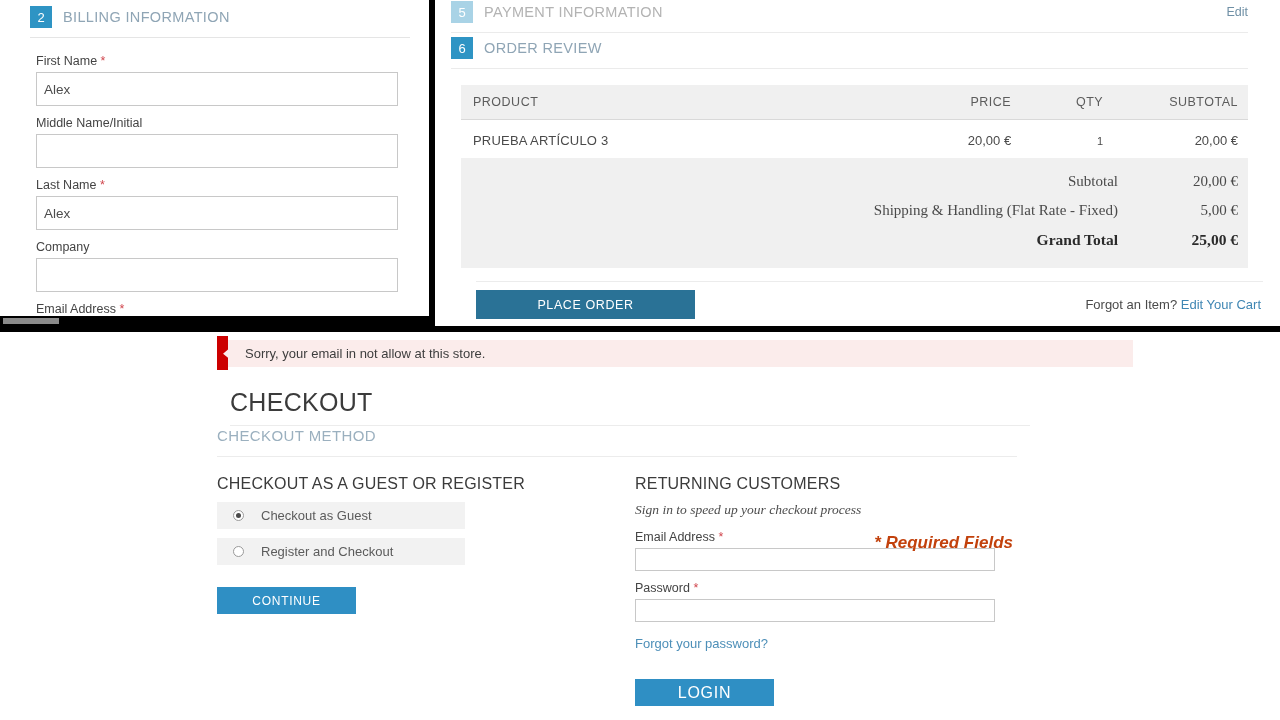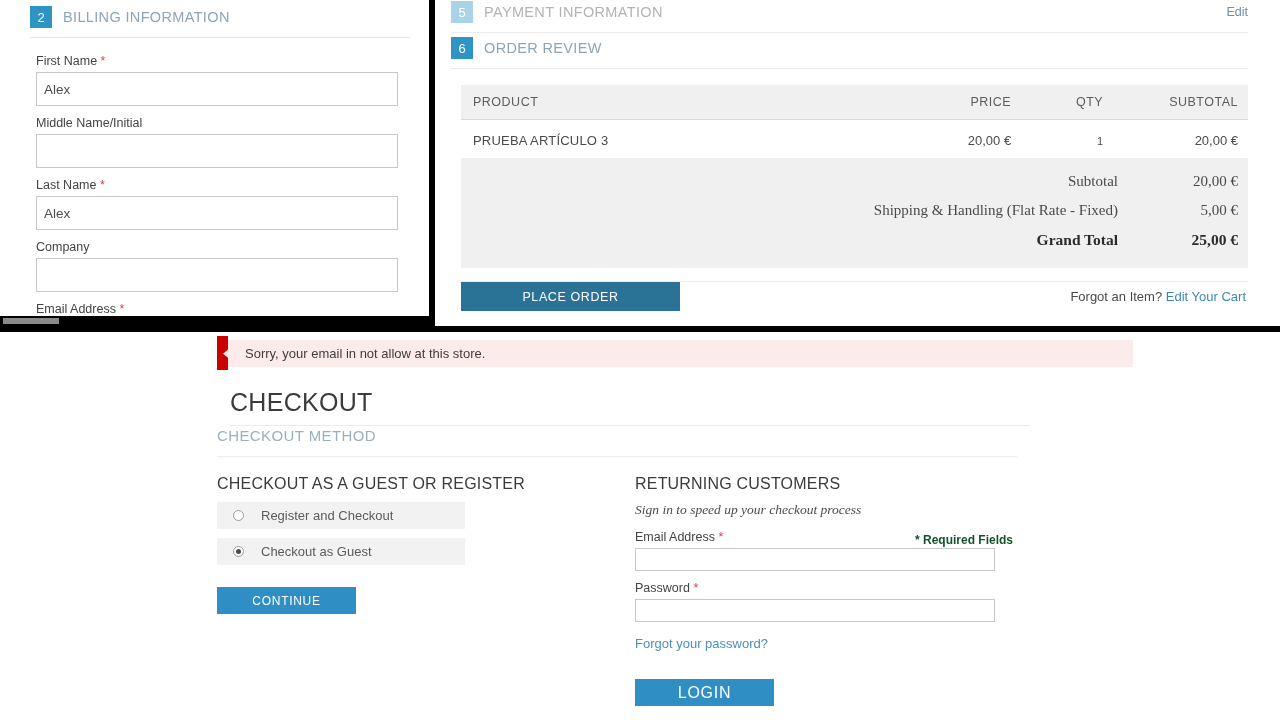--- a/index.html
+++ b/index.html
@@ -215,25 +215,26 @@
     padding-right: 10px;
   }
   .total-row.grand {
     font-weight: bold;
     color: #2b2b2b;
     font-size: 15.5px;
   }
 
   #order-actions {
     position: absolute;
-    left: 26px; top: 281px;
+    left: 41px; top: 281px;
     width: 787px;
     display: flex;
     align-items: center;
     border-top: 1px solid #ececec;
+    padding-top: 8px;
   }
   #place-order-button {
     width: 219px;
     height: 29px;
     background: #2a7296;
     color: #ffffff;
     border: none;
     font-size: 12.5px;
     letter-spacing: .6px;
     font-family: "Liberation Sans", sans-serif;
@@ -375,23 +376,24 @@
     font-size: 12px;
     letter-spacing: .7px;
     text-transform: uppercase;
     font-family: "Liberation Sans", sans-serif;
     cursor: pointer;
   }
 
   #required-note {
     position: absolute;
     right: 2px; top: 58px;
-    font-size: 12px;
-    color: #14532d;
+    font-size: 17px;
+    color: #c2410c;
     font-weight: bold;
+    font-style: italic;
   }
   .login-field { margin-bottom: 10px; }
   .login-input {
     width: 360px;
     height: 23px;
     border: 1px solid #c8c8c8;
     background: #ffffff;
     box-sizing: border-box;
     font-size: 13px;
     padding: 0 7px;
@@ -545,28 +547,28 @@
     <span id="error-text">Sorry, your email in not allow at this store.</span>
   </div>
 
   <h1 id="checkout-title">CHECKOUT</h1>
 
   <div id="checkout-method-head">CHECKOUT METHOD</div>
 
   <div id="guest-column">
     <h2 class="col-title">CHECKOUT AS A GUEST OR REGISTER</h2>
 
+    <div class="radio-row selected">
+      <span class="radio-dot"></span>
+      <span class="radio-label">Checkout as Guest</span>
+    </div>
+
     <div class="radio-row">
       <span class="radio-dot"></span>
       <span class="radio-label">Register and Checkout</span>
-    </div>
-
-    <div class="radio-row selected">
-      <span class="radio-dot"></span>
-      <span class="radio-label">Checkout as Guest</span>
     </div>
 
     <button id="continue-button">CONTINUE</button>
   </div>
 
   <div id="returning-column">
     <h2 class="col-title">RETURNING CUSTOMERS</h2>
     <p class="col-sub">Sign in to speed up your checkout process</p>
 
     <span id="required-note">* Required Fields</span>

